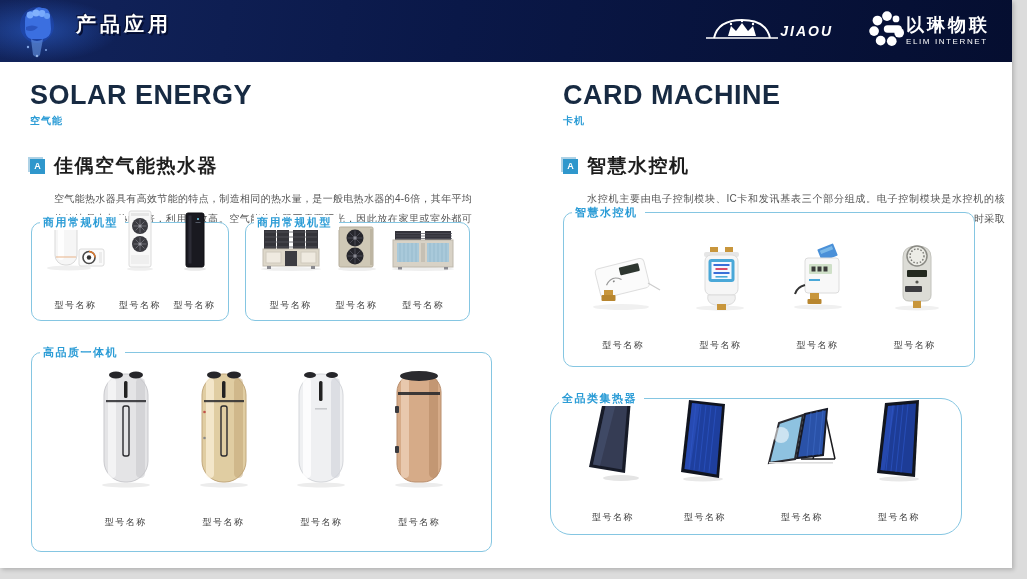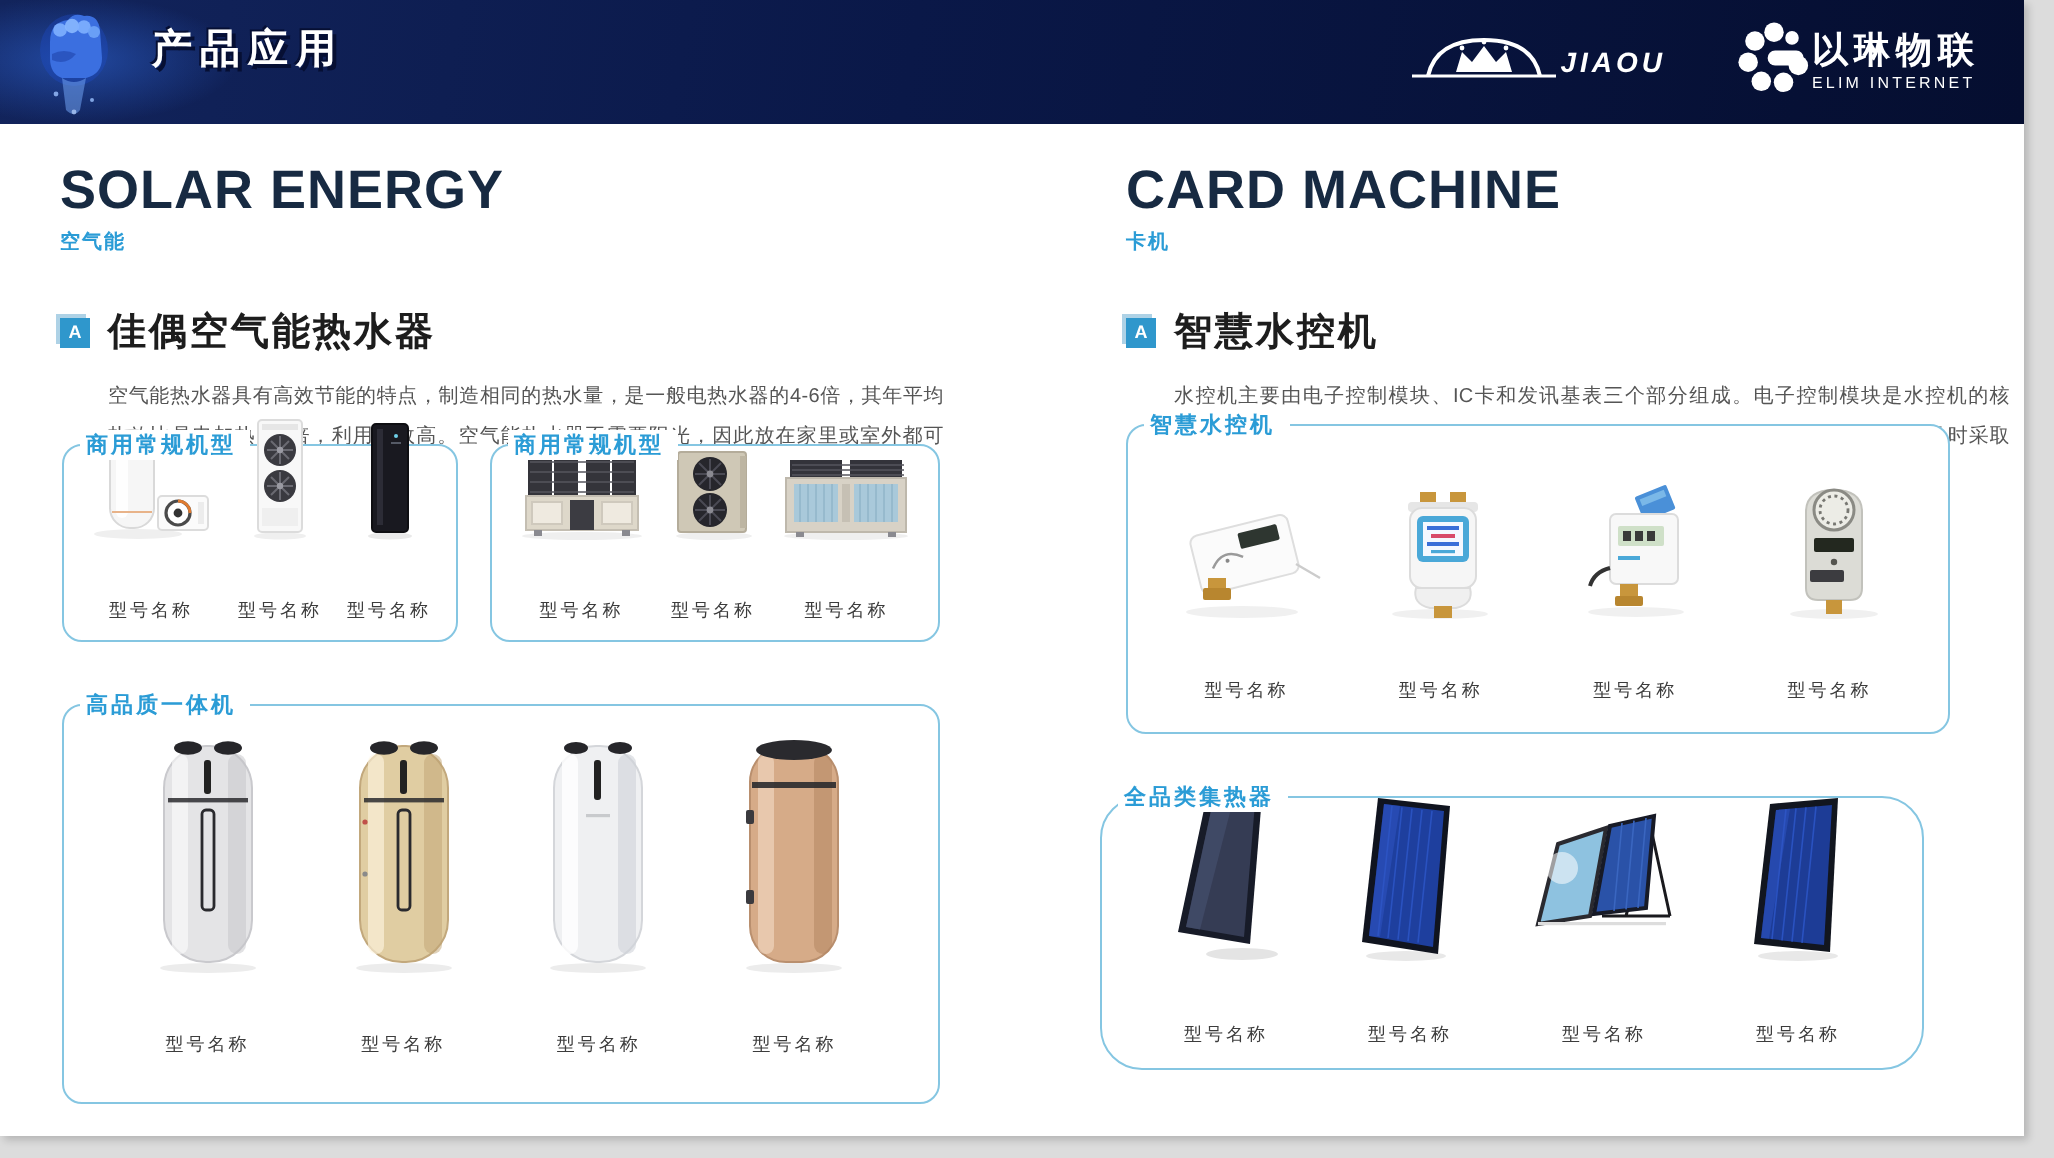--- a/index.html
+++ b/index.html
@@ -37,21 +37,21 @@
   .pbox-label{position:absolute;top:-8px;left:8px;background:#fff;padding:0 7px 0 3px;
     font-size:11px;font-weight:bold;color:#2b9cd6;letter-spacing:1.5px;white-space:nowrap;}
   .prow{display:flex;width:100%;height:100%;box-sizing:border-box;
     align-items:flex-end;justify-content:space-evenly;}
   .prod{display:flex;flex-direction:column;align-items:center;gap:17px;}
   .pname{font-size:9px;color:#3c3c3c;letter-spacing:1.5px;margin-top:7px;}
   #box-home{left:31px;top:222px;width:196px;height:97px;}
   #box-home .prow{padding-bottom:8px;}
   #box-comm{left:245px;top:222px;width:223px;height:97px;}
   #box-comm .prow{padding-bottom:8px;}
-  #box-onepiece{left:31px;top:352px;width:437px;height:198px;}
+  #box-onepiece{left:31px;top:352px;width:437px;height:198px;padding-left:22px;}
   #box-onepiece .prow{padding-bottom:22px;}
   #box-water{left:563px;top:212px;width:410px;height:153px;}
   #box-water .prow{padding-bottom:14px;}
   #box-collector{left:550px;top:398px;width:410px;height:135px;border-radius:21px;}
   #box-collector .prow{padding-bottom:10px;}
 </style>
 </head>
 <body>
 
 <div class="page">

